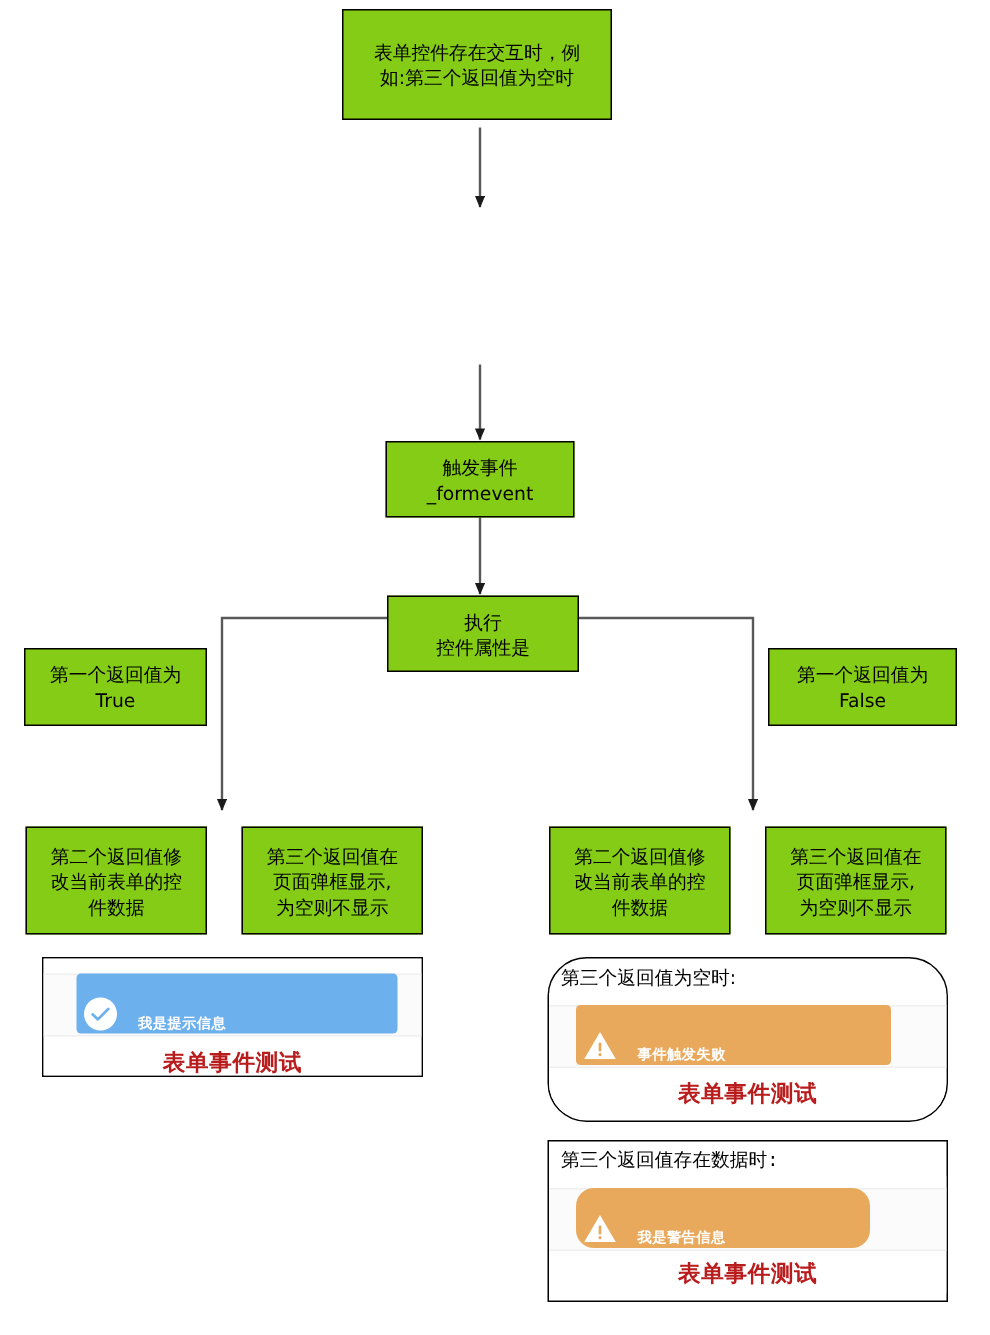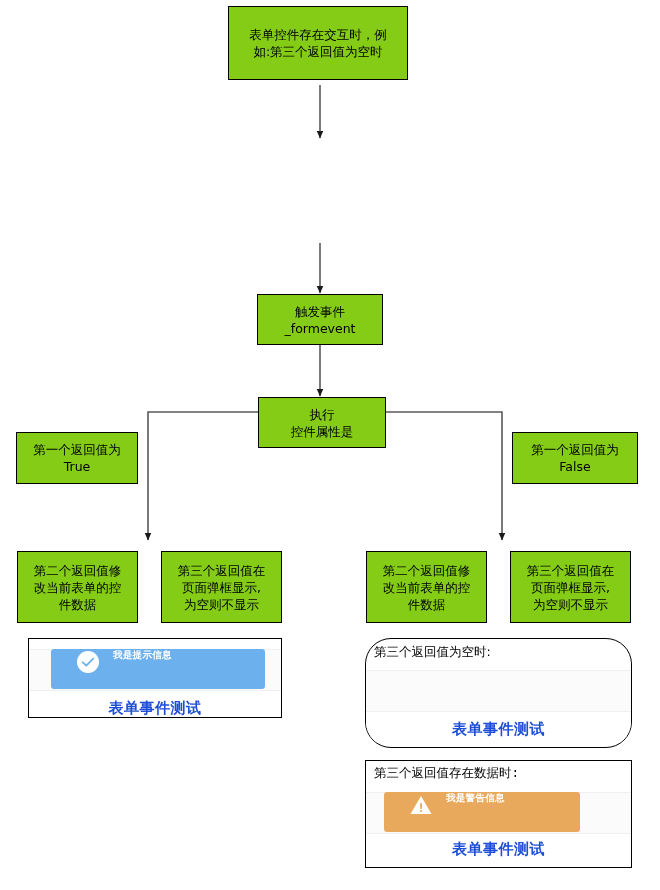--- a/index.html
+++ b/index.html
@@ -92,24 +92,24 @@
     left: 0;
     right: 0;
     height: 40px;
     background: #fbfbfb;
     border-top: 1px solid #f0f0f0;
     border-bottom: 1px solid #f0f0f0;
   }
   .toast {
     position: relative;
     display: flex;
-    align-items: flex-start;
+    align-items: flex-end;
     height: 40px;
     border-radius: 3px;
-    padding-left: 24px;
+    padding-left: 3px;
     box-sizing: border-box;
   }
   .toast .ic {
     width: 26px;
     height: 26px;
     flex: 0 0 26px;
     margin-right: 12px;
     display: flex;
     align-items: center;
     justify-content: center;
@@ -117,21 +117,21 @@
   .toast .msg {
     font-size: 9.5px;
     color: #ffffff;
     font-weight: bold;
     letter-spacing: 0.3px;
   }
   .shot-title {
     text-align: center;
     font-size: 15px;
     font-weight: bold;
-    color: #1d4ed8;
+    color: #b91c1c;
     padding-top: 8px;
     letter-spacing: 0.5px;
   }
 </style>
 </head>
 <body>
 
 <div id="canvas">
 
   <svg id="edges" viewBox="0 0 660 890" width="660" height="890">
@@ -233,29 +233,39 @@
         <span class="msg">我是提示信息</span>
       </div>
       <div class="shot-title" style="position:absolute; left:0; right:0; top:52px;">表单事件测试</div>
     </div>
   </div>
 
   <div class="shot" style="left:365px; top:638px; width:267px; height:110px;border-radius:26px;">
     <div class="shot-caption">第三个返回值为空时:</div>
     <div class="shot-inner" style="height:80px;">
       <div class="shot-strip" style="top:8px;"></div>
+      <div class="toast" style="position:absolute; left:18px; top:8px; width:210px; background:#e9a95c;">
+        <span class="ic">
+          <svg width="24" height="24" viewBox="0 0 24 24">
+            <path d="M12,3 L22.5,21 L1.5,21 Z" fill="#ffffff"></path>
+            <rect x="11.1" y="10" width="1.8" height="6" fill="#e9a95c" rx="0.8"></rect>
+            <circle cx="12" cy="18.1" r="1.05" fill="#e9a95c"></circle>
+          </svg>
+        </span>
+        <span class="msg">事件触发失败</span>
+      </div>
       <div class="shot-title" style="position:absolute; left:0; right:0; top:50px;">表单事件测试</div>
     </div>
   </div>
 
   <div class="shot" style="left:365px; top:760px; width:267px; height:108px;font-family:Liberation Mono, monospace;">
     <div class="shot-caption">第三个返回值存在数据时:</div>
     <div class="shot-inner" style="height:78px;">
       <div class="shot-strip" style="top:8px;"></div>
-      <div class="toast" style="position:absolute; left:18px; top:8px; width:196px; background:#e9a95c;">
+      <div class="toast" style="position:absolute; left:18px; top:8px; width:196px; background:#e9a95c;border-radius:12px;">
         <span class="ic">
           <svg width="24" height="24" viewBox="0 0 24 24">
             <path d="M12,3 L22.5,21 L1.5,21 Z" fill="#ffffff"></path>
             <rect x="11.1" y="10" width="1.8" height="6" fill="#e9a95c" rx="0.8"></rect>
             <circle cx="12" cy="18.1" r="1.05" fill="#e9a95c"></circle>
           </svg>
         </span>
         <span class="msg">我是警告信息</span>
       </div>
       <div class="shot-title" style="position:absolute; left:0; right:0; top:48px;">表单事件测试</div>

